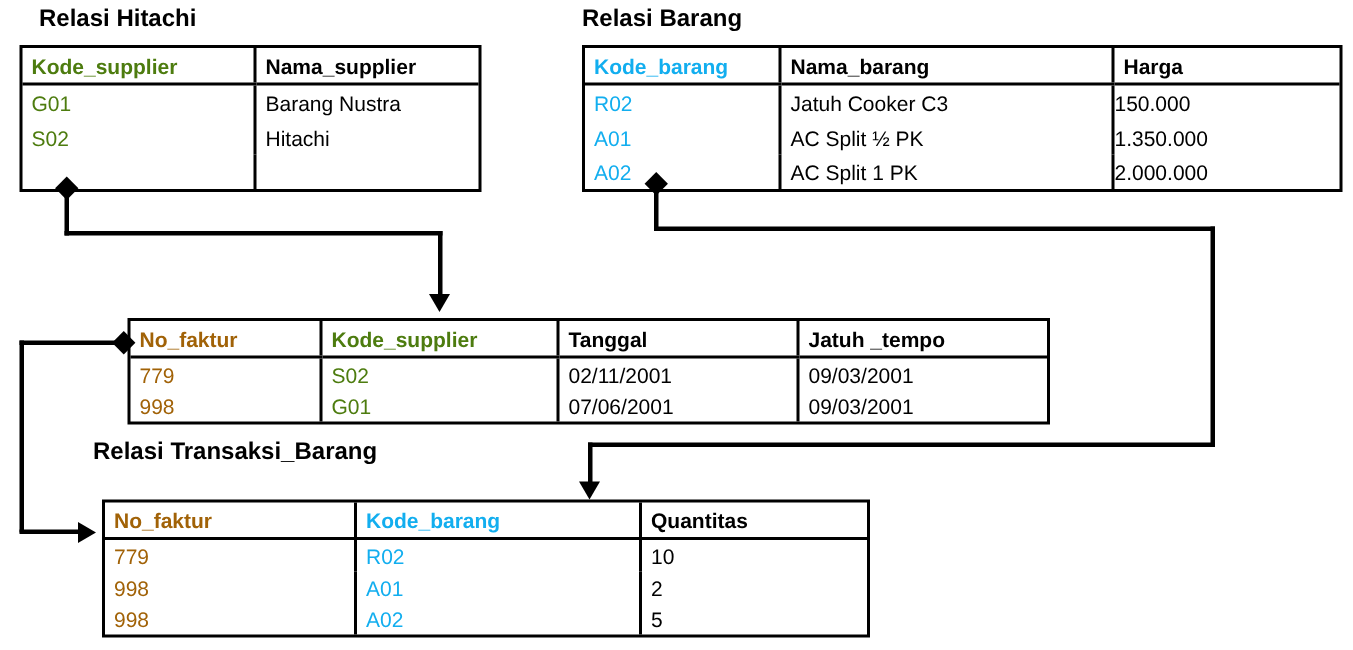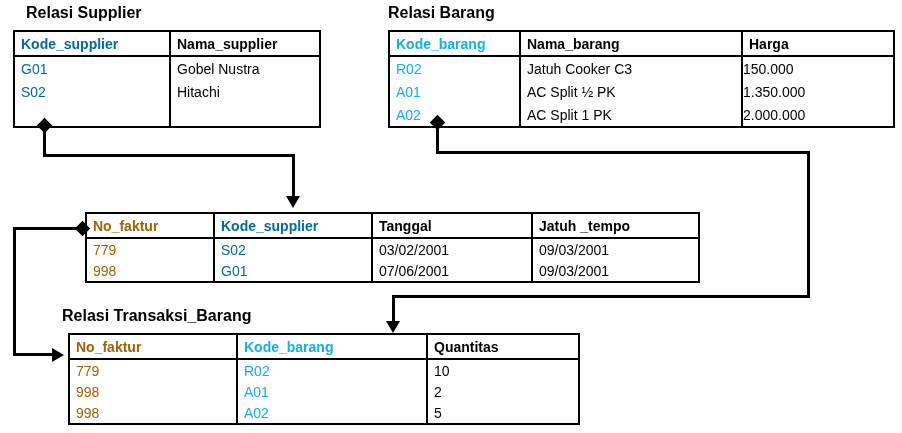--- a/index.html
+++ b/index.html
@@ -23,21 +23,21 @@
     padding:0 0 0 6px;margin:0;text-align:left;vertical-align:middle;
     font-size:14px;font-weight:normal;white-space:nowrap;overflow:hidden;
   }
   .rel-table th{font-weight:bold;border-bottom:2px solid #000;height:23px;}
   .rel-table td{height:21px;}
   .rel-table th.vdiv,.rel-table td.vdiv{border-left:2px solid #000;}
   .num{text-align:center;padding:0 8px 0 0 !important;}
   .ital{}
 
   
-  .c-red{color:#0369a1;}
+  .c-red{color:#4d7c0f;}
   .c-cyan{color:#12AEEF;}
   .c-brown{color:#a16207;}
   .c-black{color:#000000;}
 
   
   .seg-h{position:absolute;height:3px;background:#000;}
   .seg-v{position:absolute;width:3px;background:#000;}
   .diamond{
     position:absolute;width:11px;height:11px;background:#000;
     transform:rotate(45deg);
@@ -51,38 +51,38 @@
     position:absolute;width:0;height:0;
     border-top:7px solid transparent;border-bottom:7px solid transparent;
     border-left:12px solid #000;
   }
 </style>
 </head>
 <body>
 
 <div class="canvas">
 
-  <div class="rel-title" style="left:26px;top:4px;">Relasi Supplier</div>
+  <div class="rel-title" style="left:26px;top:4px;">Relasi Hitachi</div>
 
   <div class="rel-table" id="tbl-supplier" style="left:13px;top:30px;width:308px;height:98px;">
     <table>
       <colgroup>
           <col style="width:155px">
           <col>
         </colgroup>
       <thead>
         <tr>
           <th class="c-red">Kode_supplier</th>
           <th class="vdiv c-black">Nama_supplier</th>
         </tr>
       </thead>
       <tbody>
         <tr>
           <td class="c-red">G01</td>
-          <td class="vdiv c-black">Gobel Nustra</td>
+          <td class="vdiv c-black">Barang Nustra</td>
         </tr>
         <tr>
           <td class="c-red">S02</td>
           <td class="vdiv c-black">Hitachi</td>
         </tr>
         <tr>
           <td></td>
           <td class="vdiv"></td>
         </tr>
       </tbody>
@@ -139,34 +139,34 @@
           <th class="c-brown">No_faktur</th>
           <th class="vdiv c-red">Kode_supplier</th>
           <th class="vdiv c-black">Tanggal</th>
           <th class="vdiv c-black">Jatuh _tempo</th>
         </tr>
       </thead>
       <tbody>
         <tr>
           <td class="c-brown">779</td>
           <td class="vdiv c-red">S02</td>
-          <td class="vdiv c-black">03/02/2001</td>
+          <td class="vdiv c-black">02/11/2001</td>
           <td class="vdiv c-black">09/03/2001</td>
         </tr>
         <tr>
           <td class="c-brown">998</td>
           <td class="vdiv c-red">G01</td>
           <td class="vdiv c-black">07/06/2001</td>
           <td class="vdiv c-black">09/03/2001</td>
         </tr>
       </tbody>
     </table>
   </div>
 
-  <div class="rel-title" style="left:62px;top:307px;">Relasi Transaksi_Barang</div>
+  <div class="rel-title" style="left:62px;top:293px;">Relasi Transaksi_Barang</div>
 
   <div class="rel-table" id="tbl-transaksi" style="left:68px;top:333px;width:512px;height:92px;">
     <table>
       <colgroup>
           <col style="width:167px">
           <col style="width:190px">
           <col>
         </colgroup>
       <thead>
         <tr>

